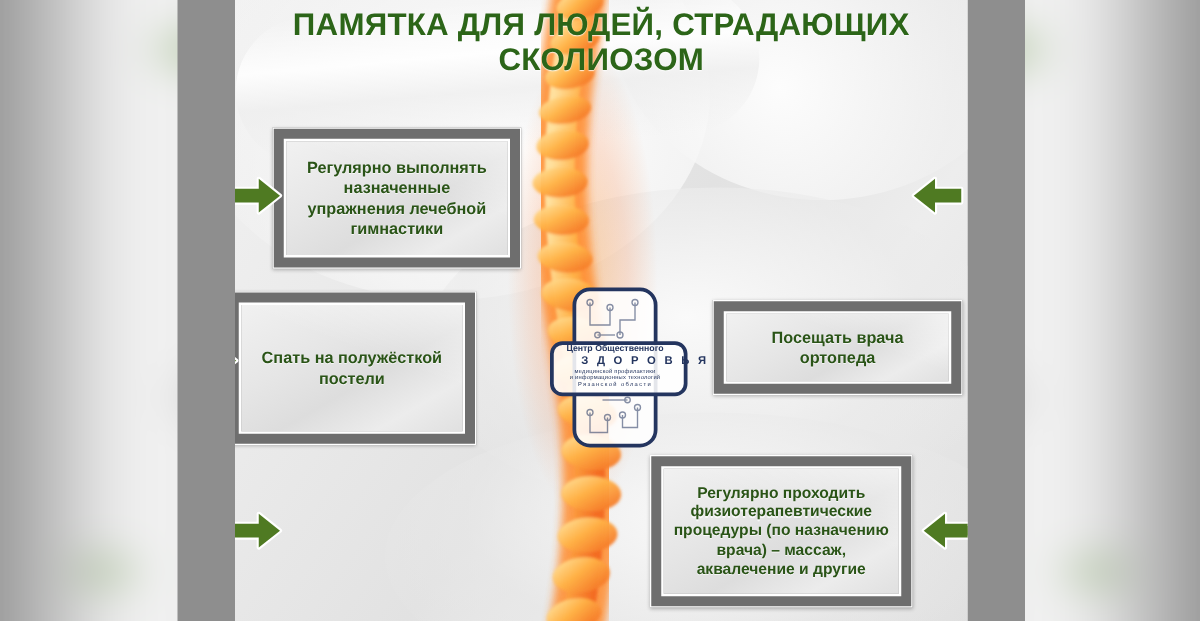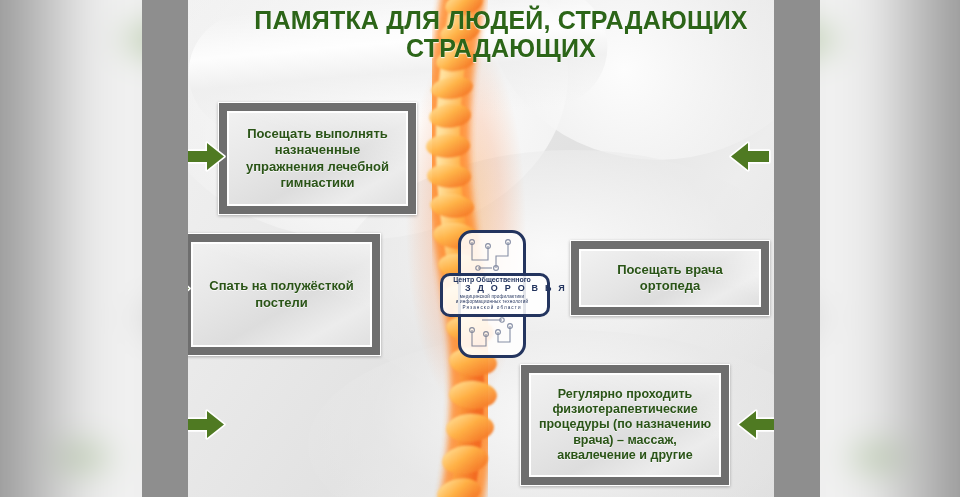--- a/index.html
+++ b/index.html
@@ -75,21 +75,20 @@
     pointer-events:none;
   }
 
   
   #title{
     position:absolute;left:0;top:6px;width:586px;
     text-align:center;line-height:1.12;
     color:#2c6518;
     font-weight:bold;font-size:25px;letter-spacing:.2px;
     text-shadow:0 1px 1px rgba(255,255,255,.85);
-    margin-left:20px;
   }
 
   
   .box{
     position:absolute;
     background:#6e6e6e;
     border:1px solid #ffffff;
     box-shadow:0 1px 3px rgba(0,0,0,.28);
     padding:8px;
     box-sizing:border-box;
@@ -221,26 +220,26 @@
           <ellipse cx="85" cy="405" rx="24" ry="14" transform="rotate(2 85 405)"></ellipse>
           <ellipse cx="82" cy="438" rx="24" ry="14" transform="rotate(-3 82 438)"></ellipse>
           <ellipse cx="77" cy="470" rx="23" ry="14" transform="rotate(-7 77 470)"></ellipse>
           <ellipse cx="71" cy="502" rx="22" ry="13" transform="rotate(-11 71 502)"></ellipse>
         </g>
       </g>
     </svg>
 
     <div id="title">
       <div>ПАМЯТКА ДЛЯ ЛЮДЕЙ, СТРАДАЮЩИХ</div>
-      <div>СТРАДАЮЩИХ</div>
+      <div>СКОЛИОЗОМ</div>
     </div>
 
     <div class="box" id="box-exercise">
       <div class="inner">
-        <div class="txt">Посещать выполнять назначенные упражнения лечебной гимнастики</div>
+        <div class="txt">Регулярно выполнять назначенные упражнения лечебной гимнастики</div>
       </div>
     </div>
 
 
     <div class="box" id="box-bed">
       <div class="inner">
         <div class="txt">Спать на полужёсткой постели</div>
       </div>
     </div>
 

